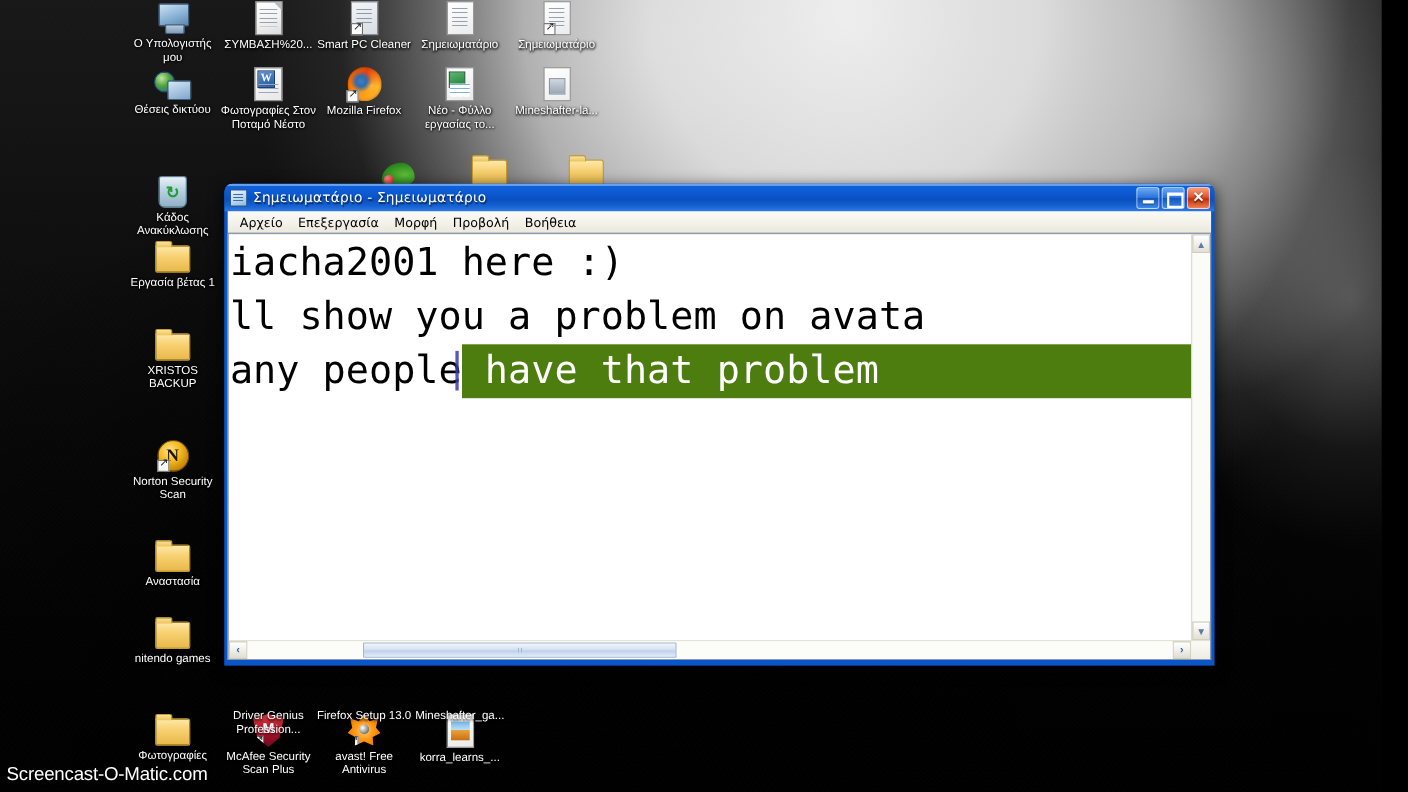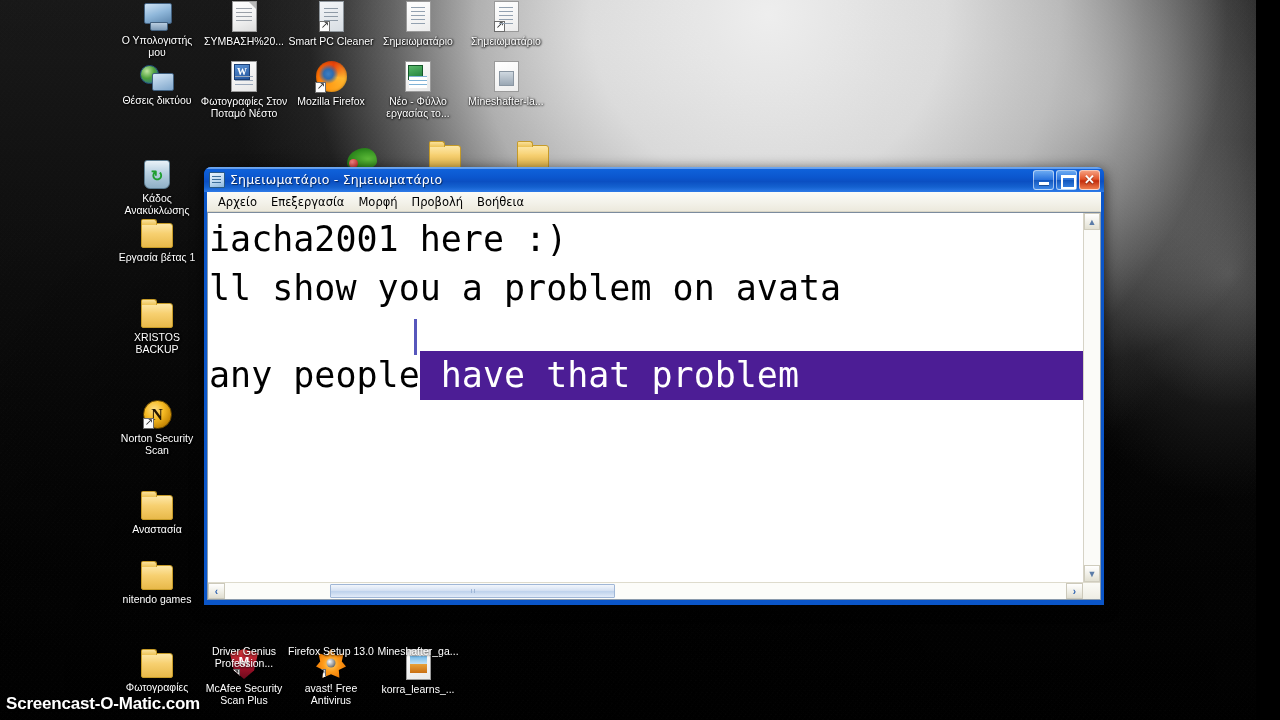--- a/index.html
+++ b/index.html
@@ -430,23 +430,22 @@
   .np-line {
     font-family: "DejaVu Sans Mono", "Liberation Mono", monospace;
     font-size: 35px;
     line-height: 49px;
     white-space: pre;
     color: #000;
     height: 49px;
     position: relative;
   }
   .np-line .sel {
-    background: #4c1d95;
+    background: #4d7c0f;
     color: #ffffff;
-    margin-top: 38px;
   }
   .np-line.fullsel {
     background: #2f6fc4;
     color: #ffffff;
   }
   
   .caret {
     position: absolute;
     left: 205px; top: 6px;
     width: 3px; height: 36px;
@@ -510,21 +509,21 @@
     width: 17px; flex: 0 0 17px;
     background: linear-gradient(180deg,#fbfbf6,#eeede4);
   }
 
   
   #watermark {
     position: absolute;
     left: 6px; bottom: 6px;
     color: #ffffff;
     font-size: 17px;
-    font-weight: bold;
+    font-weight: normal;
     font-family: "Liberation Sans", sans-serif;
     letter-spacing: -.2px;
     text-shadow: 0 1px 2px rgba(0,0,0,.9);
   }
 </style>
 </head>
 <body>
 
 <div id="screen">
 

